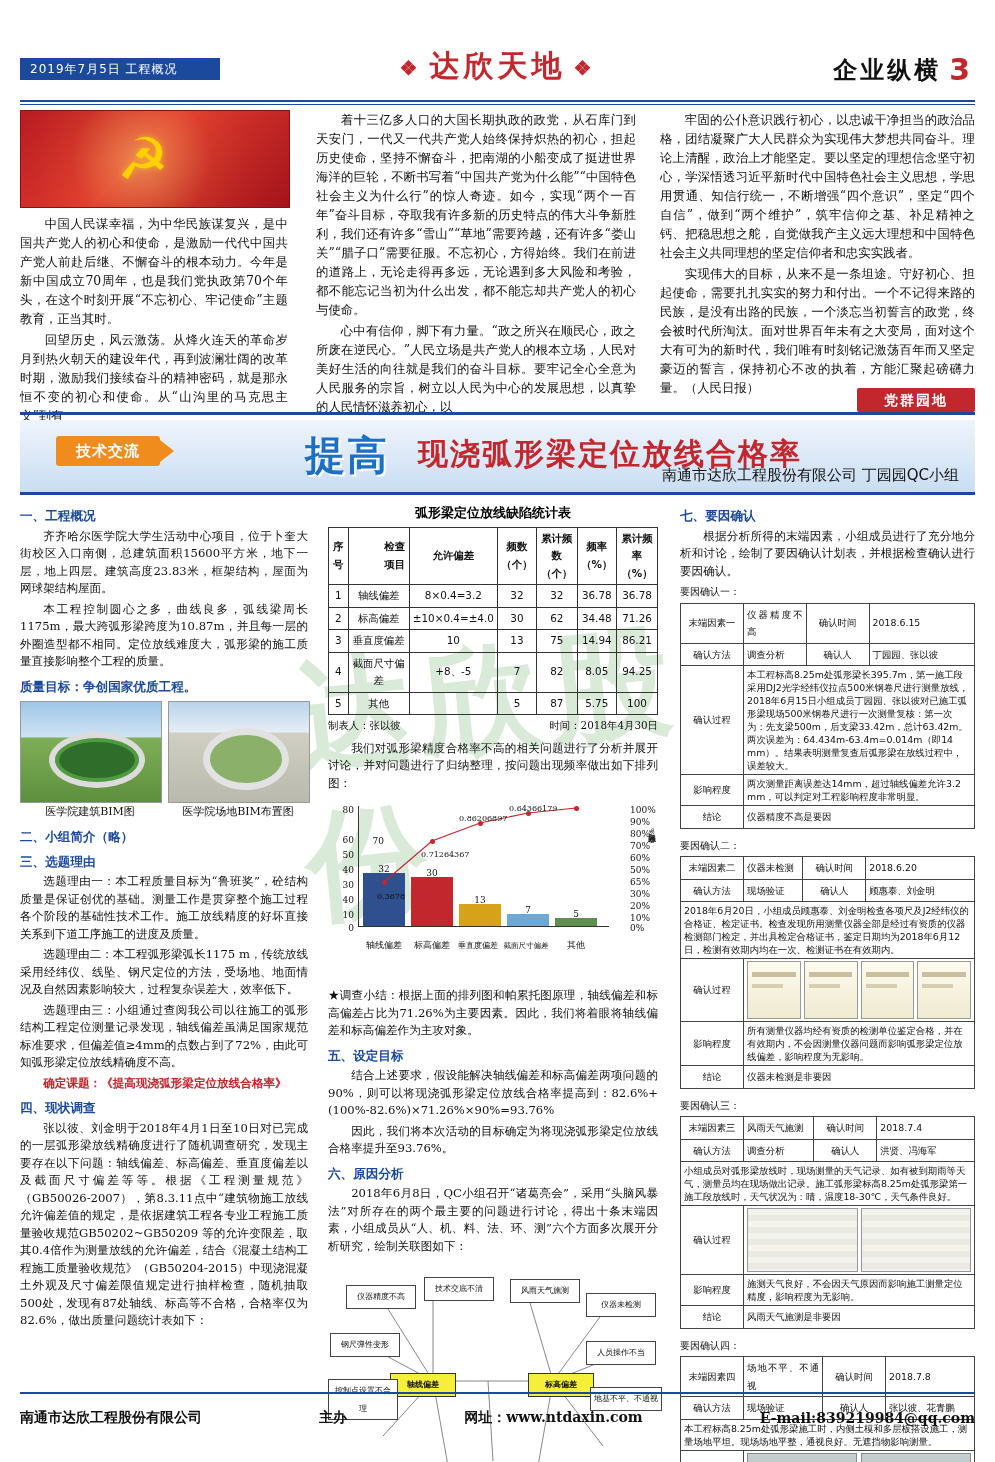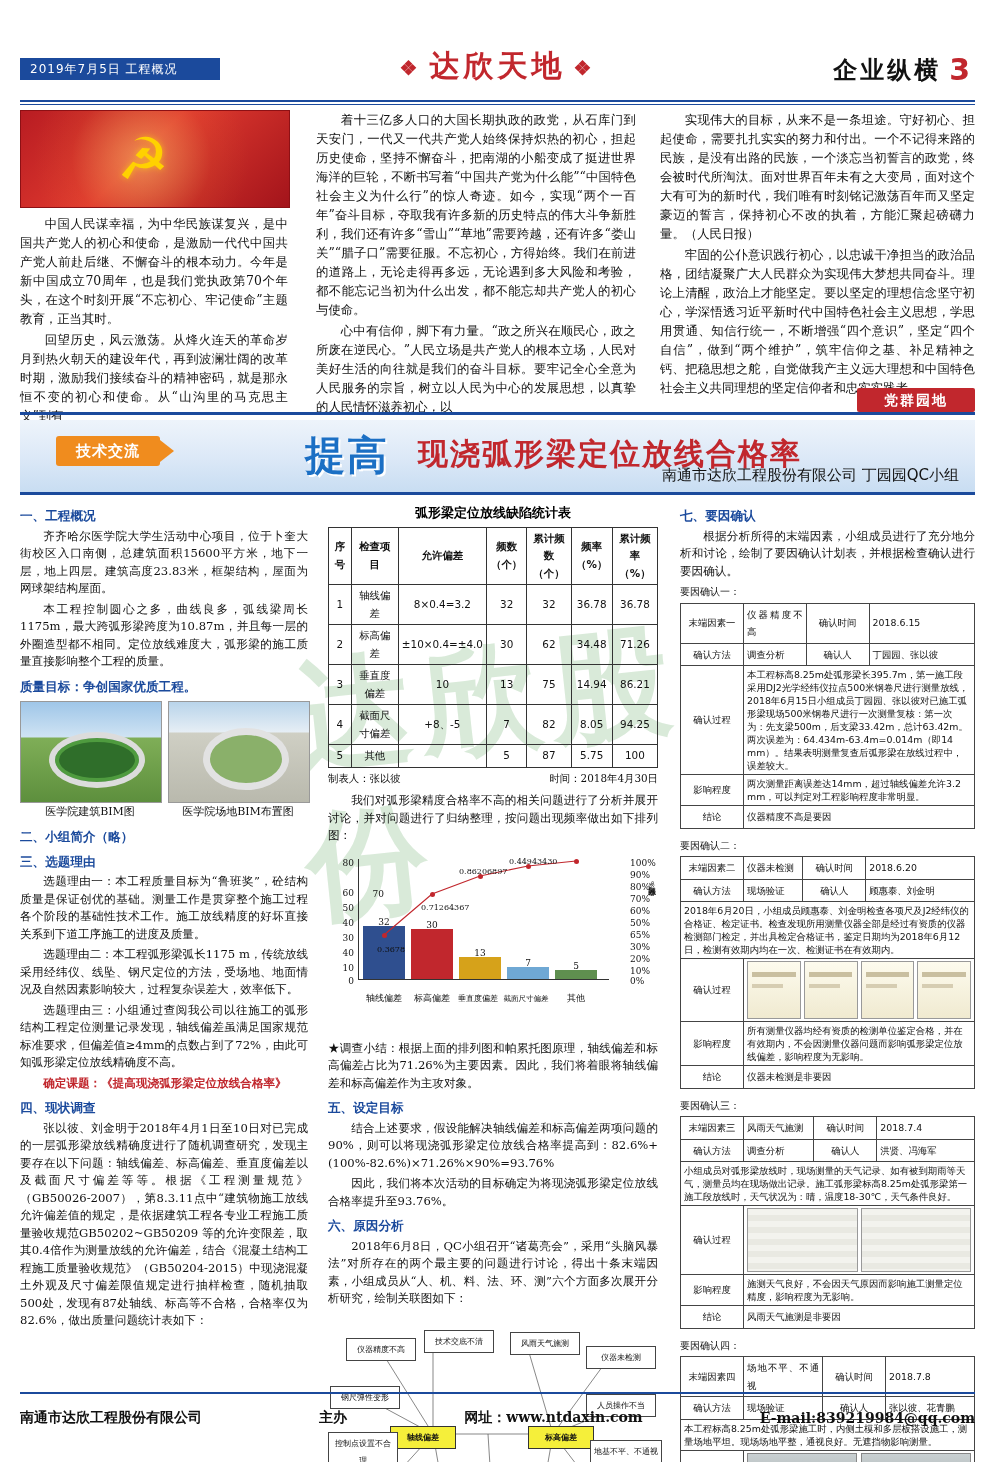--- a/index.html
+++ b/index.html
@@ -245,22 +245,22 @@
       <p>中国人民谋幸福，为中华民族谋复兴，是中国共产党人的初心和使命，是激励一代代中国共产党人前赴后继、不懈奋斗的根本动力。今年是新中国成立70周年，也是我们党执政第70个年头，在这个时刻开展“不忘初心、牢记使命”主题教育，正当其时。</p>
       <p>回望历史，风云激荡。从烽火连天的革命岁月到热火朝天的建设年代，再到波澜壮阔的改革时期，激励我们接续奋斗的精神密码，就是那永恒不变的初心和使命。从“山沟里的马克思主义”到有</p>
     </div>
 
     <div class="col col2">
       <p>着十三亿多人口的大国长期执政的政党，从石库门到天安门，一代又一代共产党人始终保持炽热的初心，担起历史使命，坚持不懈奋斗，把南湖的小船变成了挺进世界海洋的巨轮，不断书写着“中国共产党为什么能”“中国特色社会主义为什么行”的惊人奇迹。如今，实现“两个一百年”奋斗目标，夺取我有许多新的历史特点的伟大斗争新胜利，我们还有许多“雪山”“草地”需要跨越，还有许多“娄山关”“腊子口”需要征服。不忘初心，方得始终。我们在前进的道路上，无论走得再多远，无论遇到多大风险和考验，都不能忘记当初为什么出发，都不能忘却共产党人的初心与使命。</p>
       <p>心中有信仰，脚下有力量。“政之所兴在顺民心，政之所废在逆民心。”人民立场是共产党人的根本立场，人民对美好生活的向往就是我们的奋斗目标。要牢记全心全意为人民服务的宗旨，树立以人民为中心的发展思想，以真挚的人民情怀滋养初心，以</p>
     </div>
 
     <div class="col col3">
+      <p>牢固的公仆意识践行初心，以忠诚干净担当的政治品格，团结凝聚广大人民群众为实现伟大梦想共同奋斗。理论上清醒，政治上才能坚定。要以坚定的理想信念坚守初心，学深悟透习近平新时代中国特色社会主义思想，学思用贯通、知信行统一，不断增强“四个意识”，坚定“四个自信”，做到“两个维护”，筑牢信仰之基、补足精神之钙、把稳思想之舵，自觉做我产主义远大理想和中国特色社会主义共同理想的坚定信仰者和忠实实践者。</p>
       <p>实现伟大的目标，从来不是一条坦途。守好初心、担起使命，需要扎扎实实的努力和付出。一个不记得来路的民族，是没有出路的民族，一个淡忘当初誓言的政党，终会被时代所淘汰。面对世界百年未有之大变局，面对这个大有可为的新时代，我们唯有时刻铭记激荡百年而又坚定豪迈的誓言，保持初心不改的执着，方能汇聚起磅礴力量。（人民日报）</p>
-      <p>牢固的公仆意识践行初心，以忠诚干净担当的政治品格，团结凝聚广大人民群众为实现伟大梦想共同奋斗。理论上清醒，政治上才能坚定。要以坚定的理想信念坚守初心，学深悟透习近平新时代中国特色社会主义思想，学思用贯通、知信行统一，不断增强“四个意识”，坚定“四个自信”，做到“两个维护”，筑牢信仰之基、补足精神之钙、把稳思想之舵，自觉做我产主义远大理想和中国特色社会主义共同理想的坚定信仰者和忠实实践者。</p>
     </div>
 
     <div class="stamp">党群园地</div>
   </div>
   <div class="rule-mid"></div>
 
   <div class="banner">
     <div class="tech-tag">技术交流</div>
     <div class="banner-big">提高</div>
     <div class="banner-red">现浇弧形梁定位放线合格率</div>
@@ -295,21 +295,21 @@
       <p>张以彼、刘金明于2018年4月1日至10日对已完成的一层弧形梁放线精确度进行了随机调查研究，发现主要存在以下问题：轴线偏差、标高偏差、垂直度偏差以及截面尺寸偏差等等。根据《工程测量规范》（GB50026-2007），第8.3.11点中“建筑物施工放线允许偏差值的规定，是依据建筑工程各专业工程施工质量验收规范GB50202~GB50209 等的允许变限差，取其0.4倍作为测量放线的允许偏差，结合《混凝土结构工程施工质量验收规范》（GB50204-2015）中现浇混凝土外观及尺寸偏差限值规定进行抽样检查，随机抽取500处，发现有87处轴线、标高等不合格，合格率仅为82.6%，做出质量问题统计表如下：</p>
     </div>
 
     <div class="bcol bcolB">
       <span class="h-center">弧形梁定位放线缺陷统计表</span>
 
       <table class="tbl" style="width:330px;">
         <thead>
           <tr>
             <th style="width:22px;">序号</th>
-            <th style="width:74px;">检查项目</th>
+            <th style="width:74px;padding-left:35px;">检查项目</th>
             <th style="width:78px;">允许偏差</th>
             <th style="width:36px;">频数（个）</th>
             <th style="width:44px;">累计频数（个）</th>
             <th style="width:38px;">频率（%）</th>
             <th style="width:46px;">累计频率（%）</th>
           </tr>
         </thead>
         <tbody>
           <tr>
             <td>1</td>
@@ -410,21 +410,21 @@
           </svg>
           <div class="pt" style="left:25px;top:76px;"></div>
           <div class="pt" style="left:73px;top:35px;"></div>
           <div class="pt" style="left:121px;top:17px;"></div>
           <div class="pt" style="left:169px;top:7px;"></div>
           <div class="pt" style="left:217px;top:2px;"></div>
 
           <div class="ptlabel" style="left:18px;top:82px;">0.3678</div>
           <div class="ptlabel" style="left:62px;top:40px;">0.71264367</div>
           <div class="ptlabel" style="left:100px;top:4px;">0.86206897</div>
-          <div class="ptlabel" style="left:150px;top:-6px;">0.44943430</div>
+          <div class="ptlabel" style="left:150px;top:-6px;">0.64366179</div>
 
           <div class="xl" style="left:-3px;">轴线偏差</div>
           <div class="xl" style="left:45px;">标高偏差</div>
           <div class="xl" style="left:91px;font-size:8px;">垂直度偏差</div>
           <div class="xl" style="left:139px;font-size:7.5px;">截面尺寸偏差</div>
           <div class="xl" style="left:189px;">其他</div>
         </div>
 
         <div style="position:absolute;right:-2px;top:30px;font-size:8px;writing-mode:vertical-rl;color:#111;">累计频率（%）</div>
       </div>

